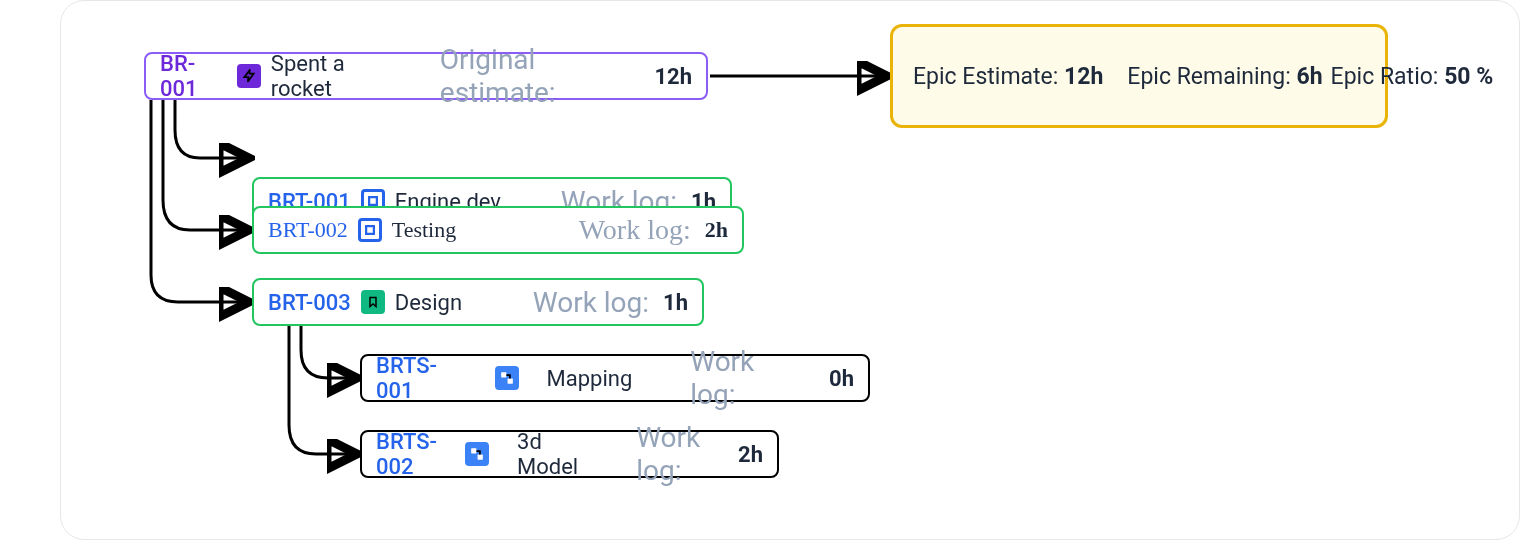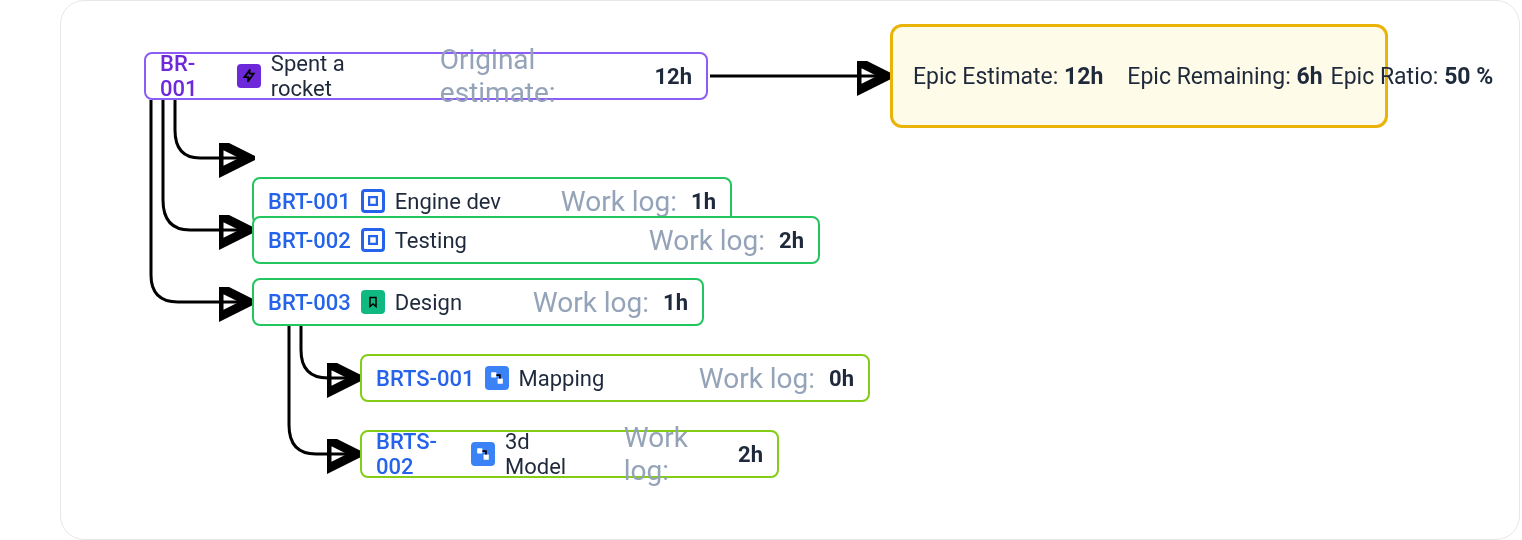--- a/index.html
+++ b/index.html
@@ -41,21 +41,21 @@
     display: inline-flex; align-items: center; justify-content: center;
     color: #fff; font-size: 14px; font-weight: bold;
     flex-shrink: 0;
   }
   .icon.epic { background: #6d28d9; }
   .icon.task { background: #fff; border: 3px solid #2563eb; color:#2563eb; }
   .icon.green { background: #10b981; }
   .icon.subtask { background: #3b82f6; }
   .border-purple { border: 2px solid #8b5cf6; }
   .border-green  { border: 2px solid #22c55e; }
-  .border-blue   { border: 2px solid #84cc16; }
+  .border-blue   { border: 2px solid #000000; gap: 28px; }
 
   .summary {
     position: absolute;
     left: 890px;
     top: 24px;
     width: 498px;
     height: 104px;
     background: #fefce8;
     border: 3px solid #eab308;
     border-radius: 12px;
@@ -118,21 +118,21 @@
   <span class="icon task">
     <svg width="10" height="10" viewBox="0 0 10 10">
         <rect x="1" y="1" width="8" height="8" fill="none" stroke="#2563eb" stroke-width="2.5"></rect>
       </svg>
   </span>
   <span class="title">Engine dev</span>
   <span class="meta-label">Work log:</span>
   <span class="meta-val">1h</span>
 </div>
 
-<div class="node border-green" style="left:252px; top:216px; width:568px;">
+<div class="node border-green" style="left:252px; top:206px; width:492px;font-family:Liberation Serif, serif;">
   <span class="id">BRT-002</span>
   <span class="icon task">
     <svg width="10" height="10" viewBox="0 0 10 10">
         <rect x="1" y="1" width="8" height="8" fill="none" stroke="#2563eb" stroke-width="2.5"></rect>
       </svg>
   </span>
   <span class="title">Testing</span>
   <span class="meta-label">Work log:</span>
   <span class="meta-val">2h</span>
 </div>

